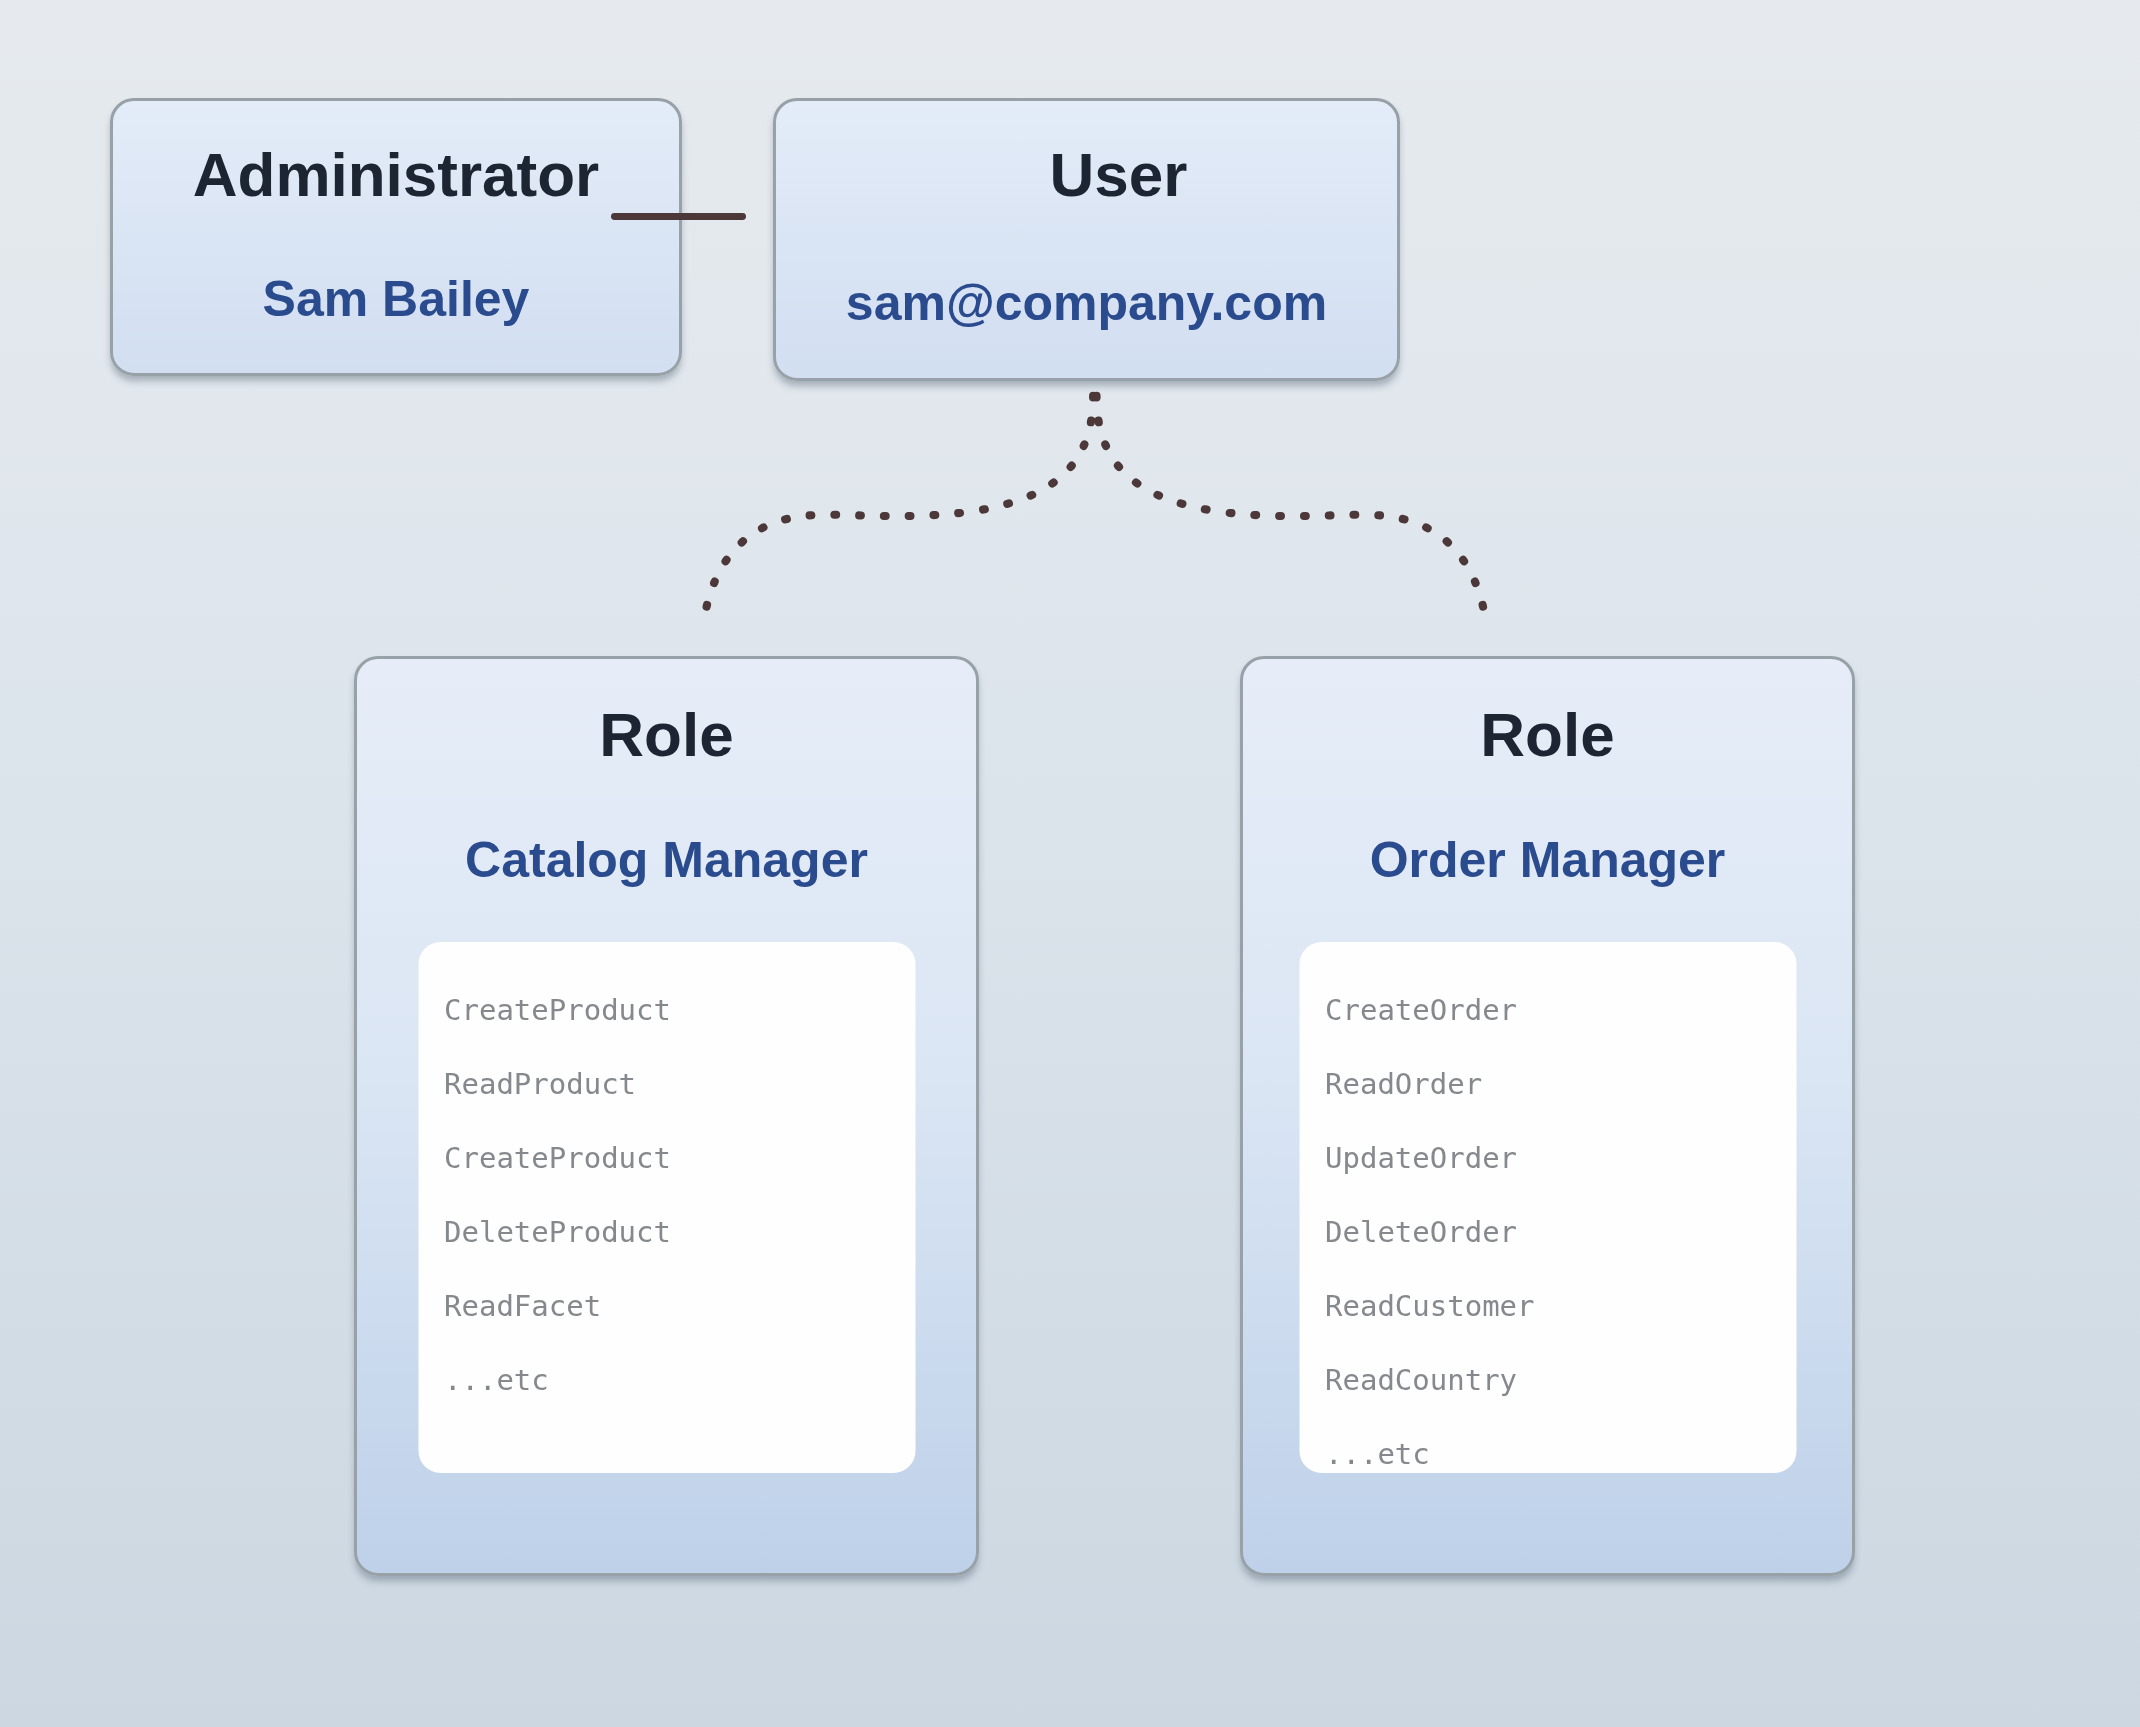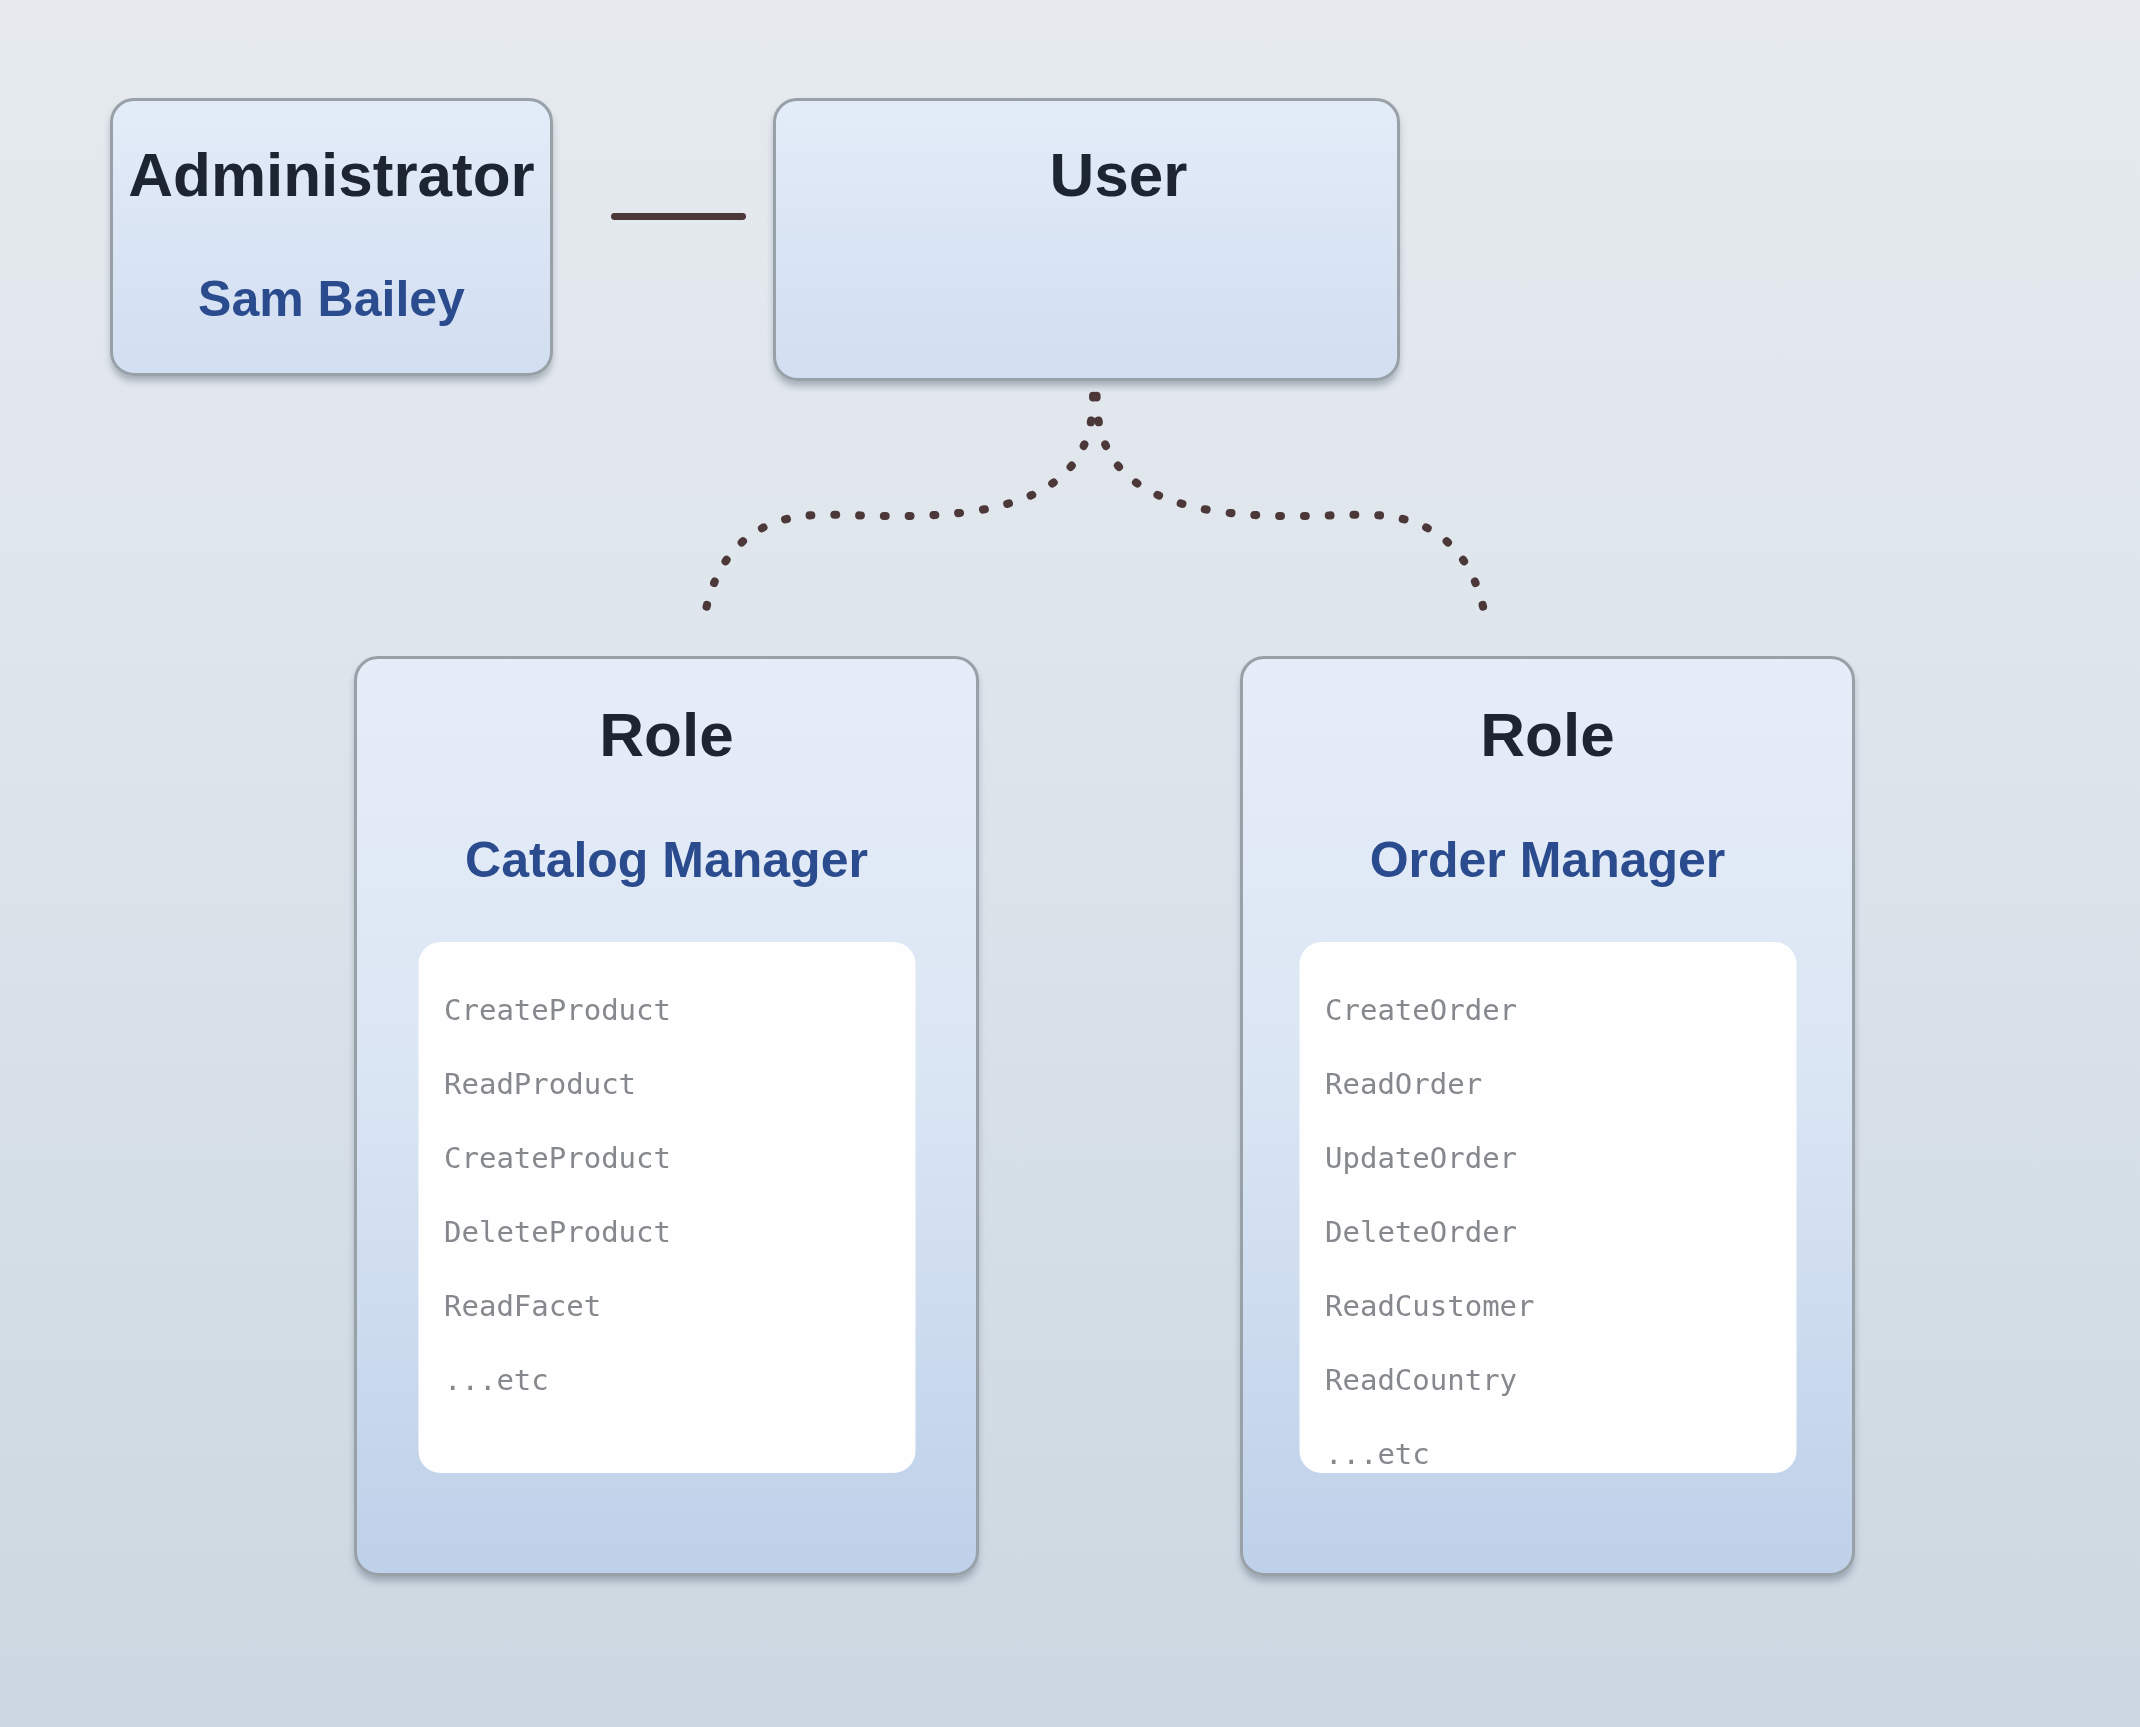--- a/index.html
+++ b/index.html
@@ -73,29 +73,30 @@
     stroke-width:9.5;
     stroke-linecap:round;
     stroke-dasharray:2 27;
   }
 </style>
 </head>
 <body>
 
 <div class="canvas">
 
-  <div class="entity-box top-box" style="left:110px;top:98px;width:443px;height:278px;">
+  <div class="entity-box top-box" style="left:110px;top:98px;width:572px;height:278px;">
     <div class="box-title" style="top:43px;">Administrator</div>
     <div class="box-subtitle" style="top:166px;">Sam Bailey</div>
   </div>
 
   <div class="connector-line"></div>
 
   <div class="entity-box top-box" style="left:773px;top:98px;width:627px;height:283px;">
     <div class="box-title" style="top:43px;padding-left:32px;">User</div>
+    <div class="box-subtitle" style="top:170px;">sam@company.com</div>
   </div>
 
   <svg class="dotted-svg" width="2140" height="1728" viewBox="0 0 2500 2018">
     <path d="M 1277 462 C 1277 545 1228 584 1130 598 C 1042 608 988 598 943 602 C 876 608 834 650 822 726"></path>
     <path d="M 1281 462 C 1281 545 1330 584 1428 598 C 1516 608 1570 598 1615 602 C 1682 608 1724 650 1736 726"></path>
   </svg>
 
   <div class="entity-box role-box" style="left:354px;top:656px;width:625px;height:920px;">
     <div class="box-title" style="top:45px;">Role</div>
     <div class="box-subtitle" style="top:169px;">Catalog Manager</div>

